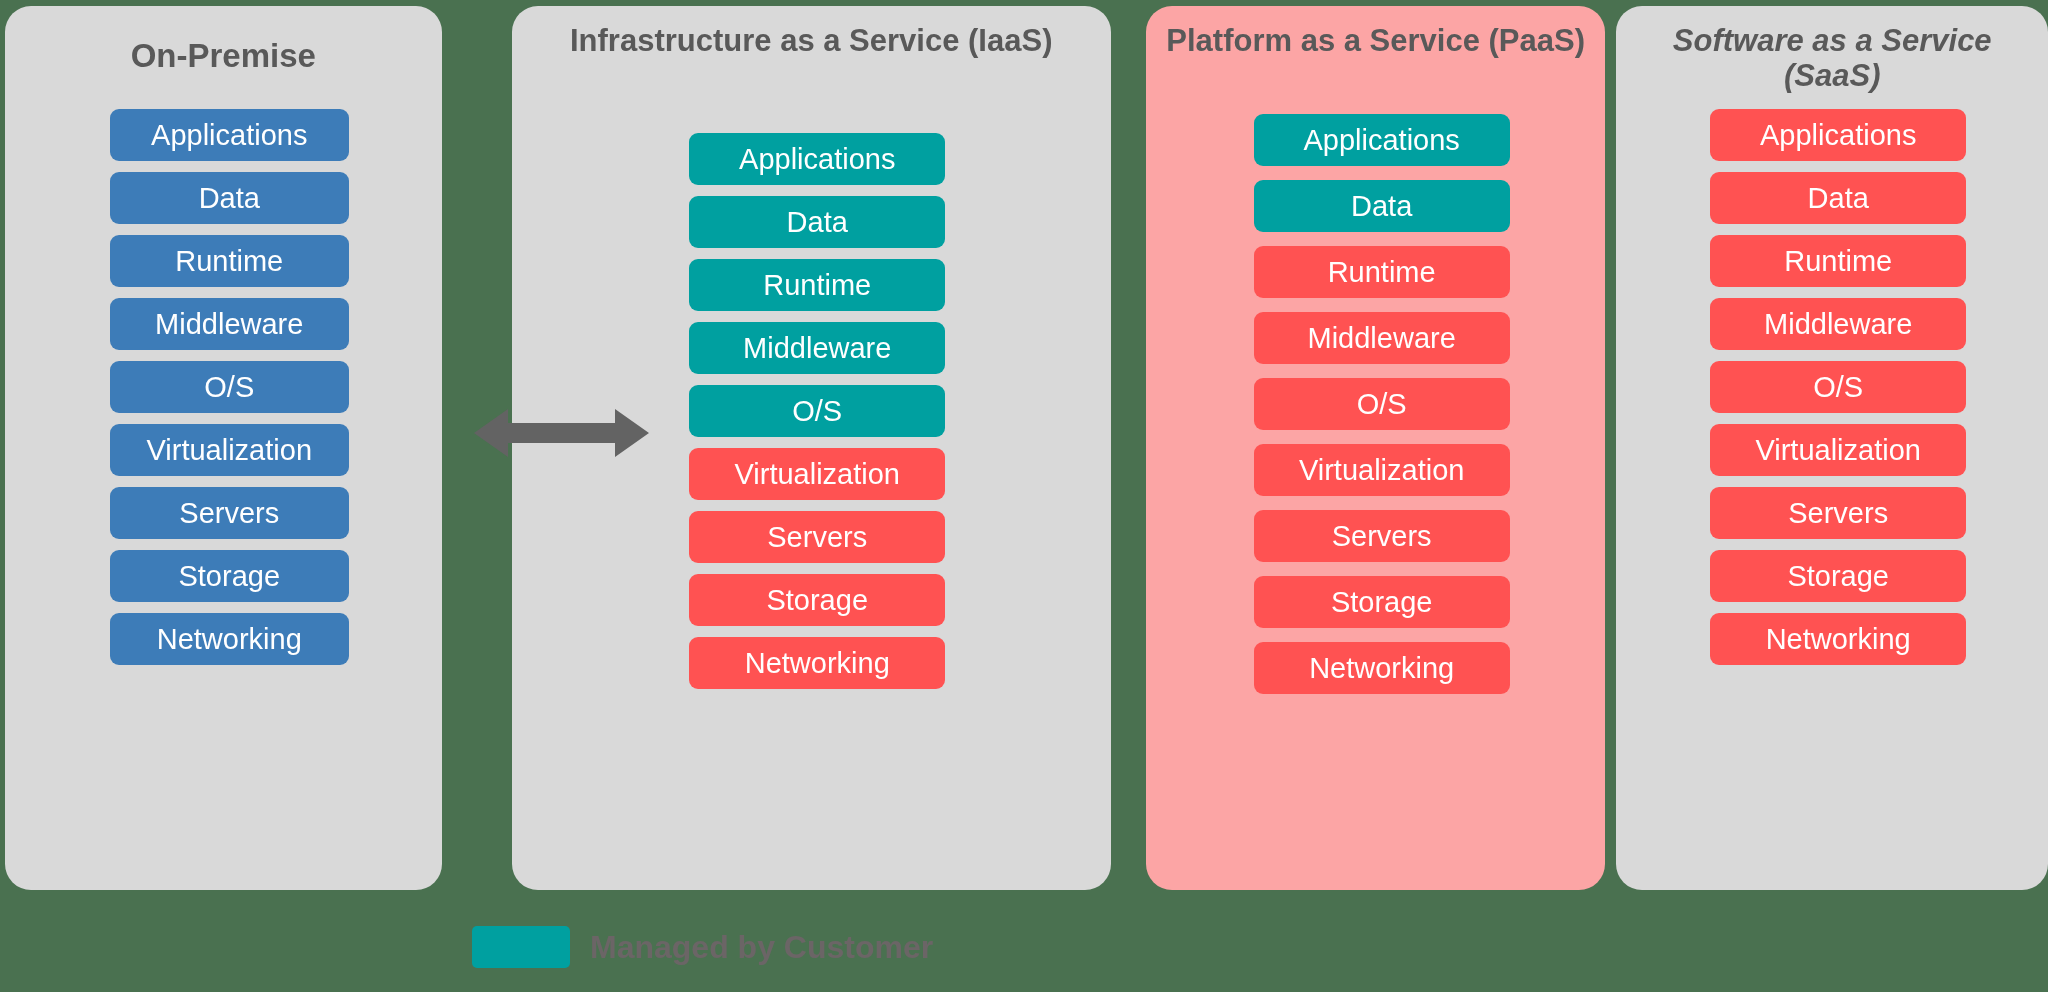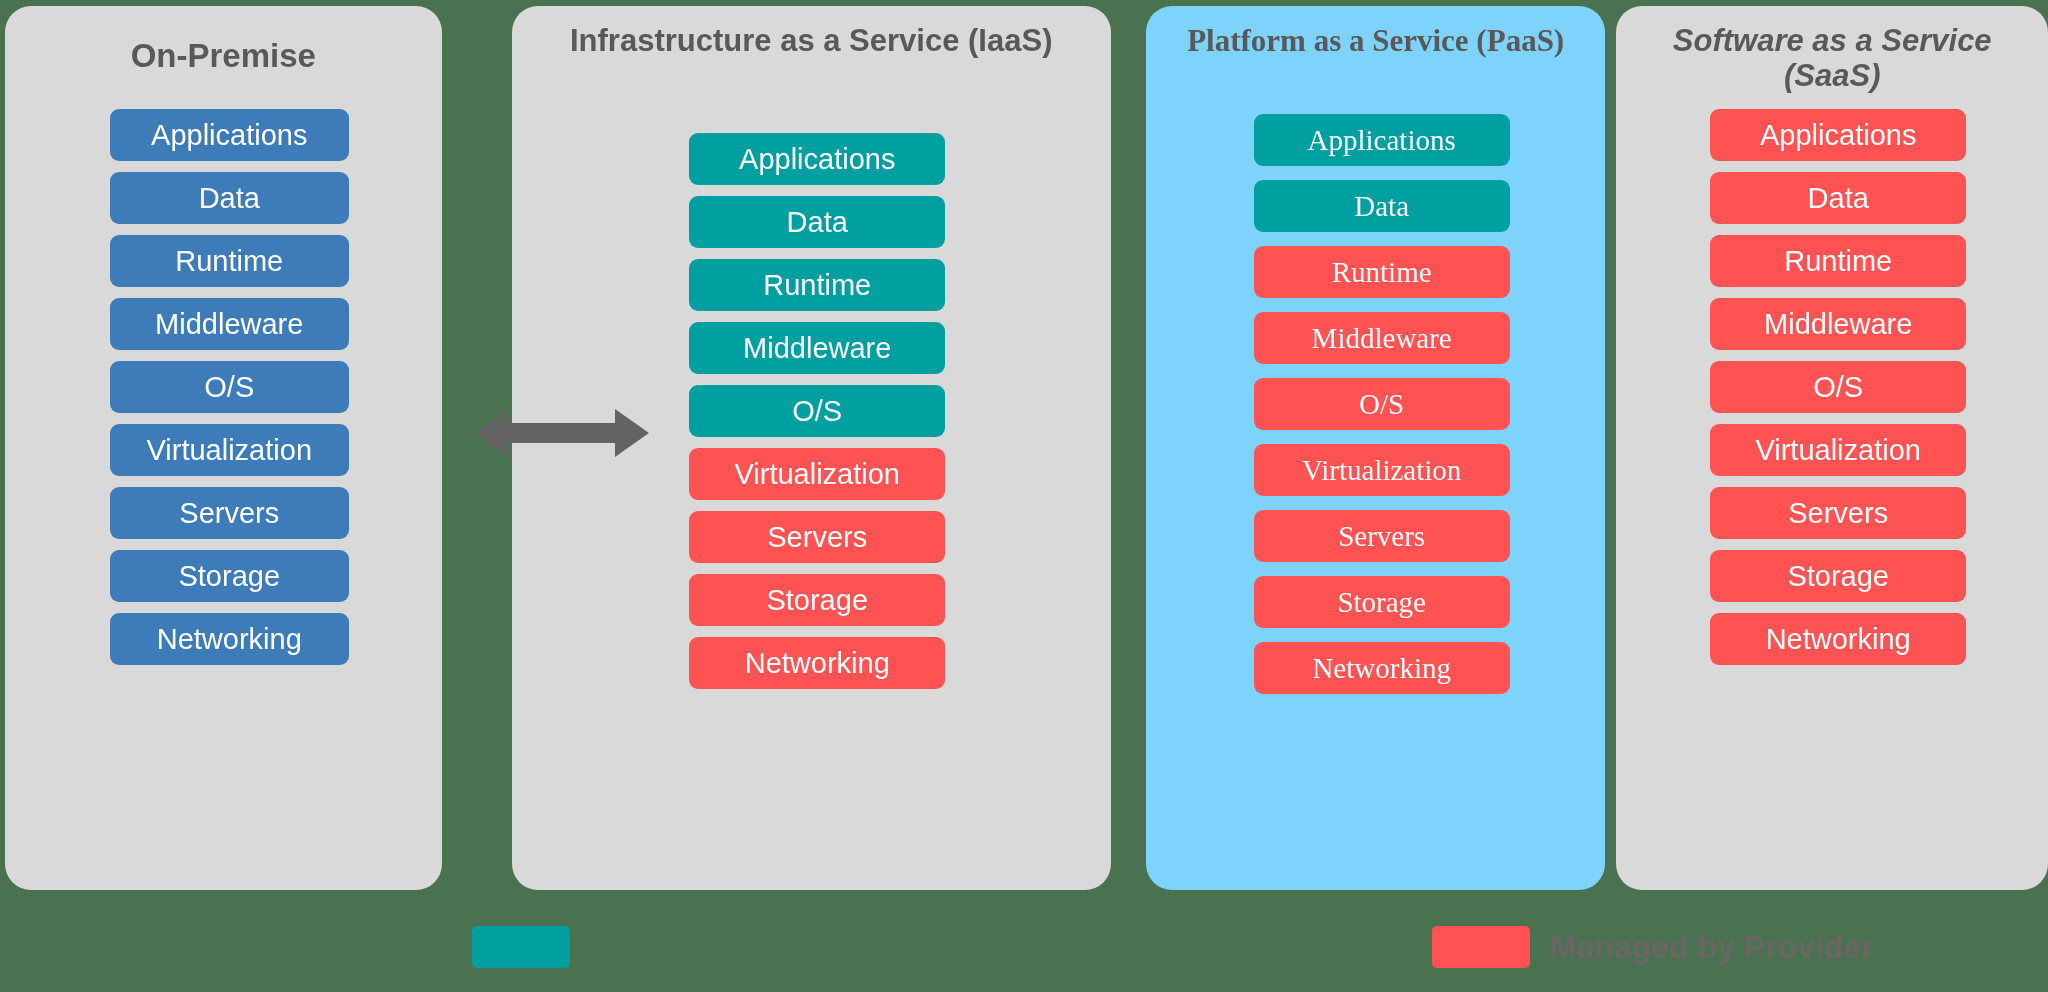--- a/index.html
+++ b/index.html
@@ -182,21 +182,21 @@
           <div class="layer" style="background: rgb(0, 160, 160);">Runtime</div>
           <div class="layer" style="background: rgb(0, 160, 160);">Middleware</div>
           <div class="layer" style="background: rgb(0, 160, 160);">O/S</div>
           <div class="layer" style="background: rgb(255, 82, 82);">Virtualization</div>
           <div class="layer" style="background: rgb(255, 82, 82);">Servers</div>
           <div class="layer" style="background: rgb(255, 82, 82);">Storage</div>
           <div class="layer" style="background: rgb(255, 82, 82);">Networking</div>
         </div>
     </div>
 
-    <div class="card card-paas" style="background: #7dd3fc; font-family: Liberation Serif, serif;">
+    <div class="card card-paas" style="background: #fca5a5;">
       <div class="card-title" style="color: rgb(89, 89, 89);">Platform as a Service (PaaS)</div>
       <div class="layers">
           <div class="layer" style="background: rgb(0, 160, 160);">Applications</div>
           <div class="layer" style="background: rgb(0, 160, 160);">Data</div>
           <div class="layer" style="background: rgb(255, 82, 82);">Runtime</div>
           <div class="layer" style="background: rgb(255, 82, 82);">Middleware</div>
           <div class="layer" style="background: rgb(255, 82, 82);">O/S</div>
           <div class="layer" style="background: rgb(255, 82, 82);">Virtualization</div>
           <div class="layer" style="background: rgb(255, 82, 82);">Servers</div>
           <div class="layer" style="background: rgb(255, 82, 82);">Storage</div>
@@ -223,20 +223,17 @@
 
   <div class="arrow-wrap">
     <svg width="175" height="62" viewBox="0 0 175 62">
       <polygon points="0,31 34,7 34,21 141,21 141,7 175,31 141,55 141,41 34,41 34,55" fill="#636363"></polygon>
     </svg>
   </div>
 
   <div class="legend">
     <div class="legend-item customer">
       <span class="legend-swatch" style="background: rgb(0, 160, 160);"></span>
-    </div>
-    <div class="legend-item provider">
-      <span class="legend-swatch" style="background: rgb(255, 82, 82);"></span>
-      <span class="legend-label" style="color: rgb(107, 101, 102);">Managed by Provider</span>
+      <span class="legend-label" style="color: rgb(107, 101, 102);">Managed by Customer</span>
     </div>
   </div>
 
 </div>
 
 </body></html>

